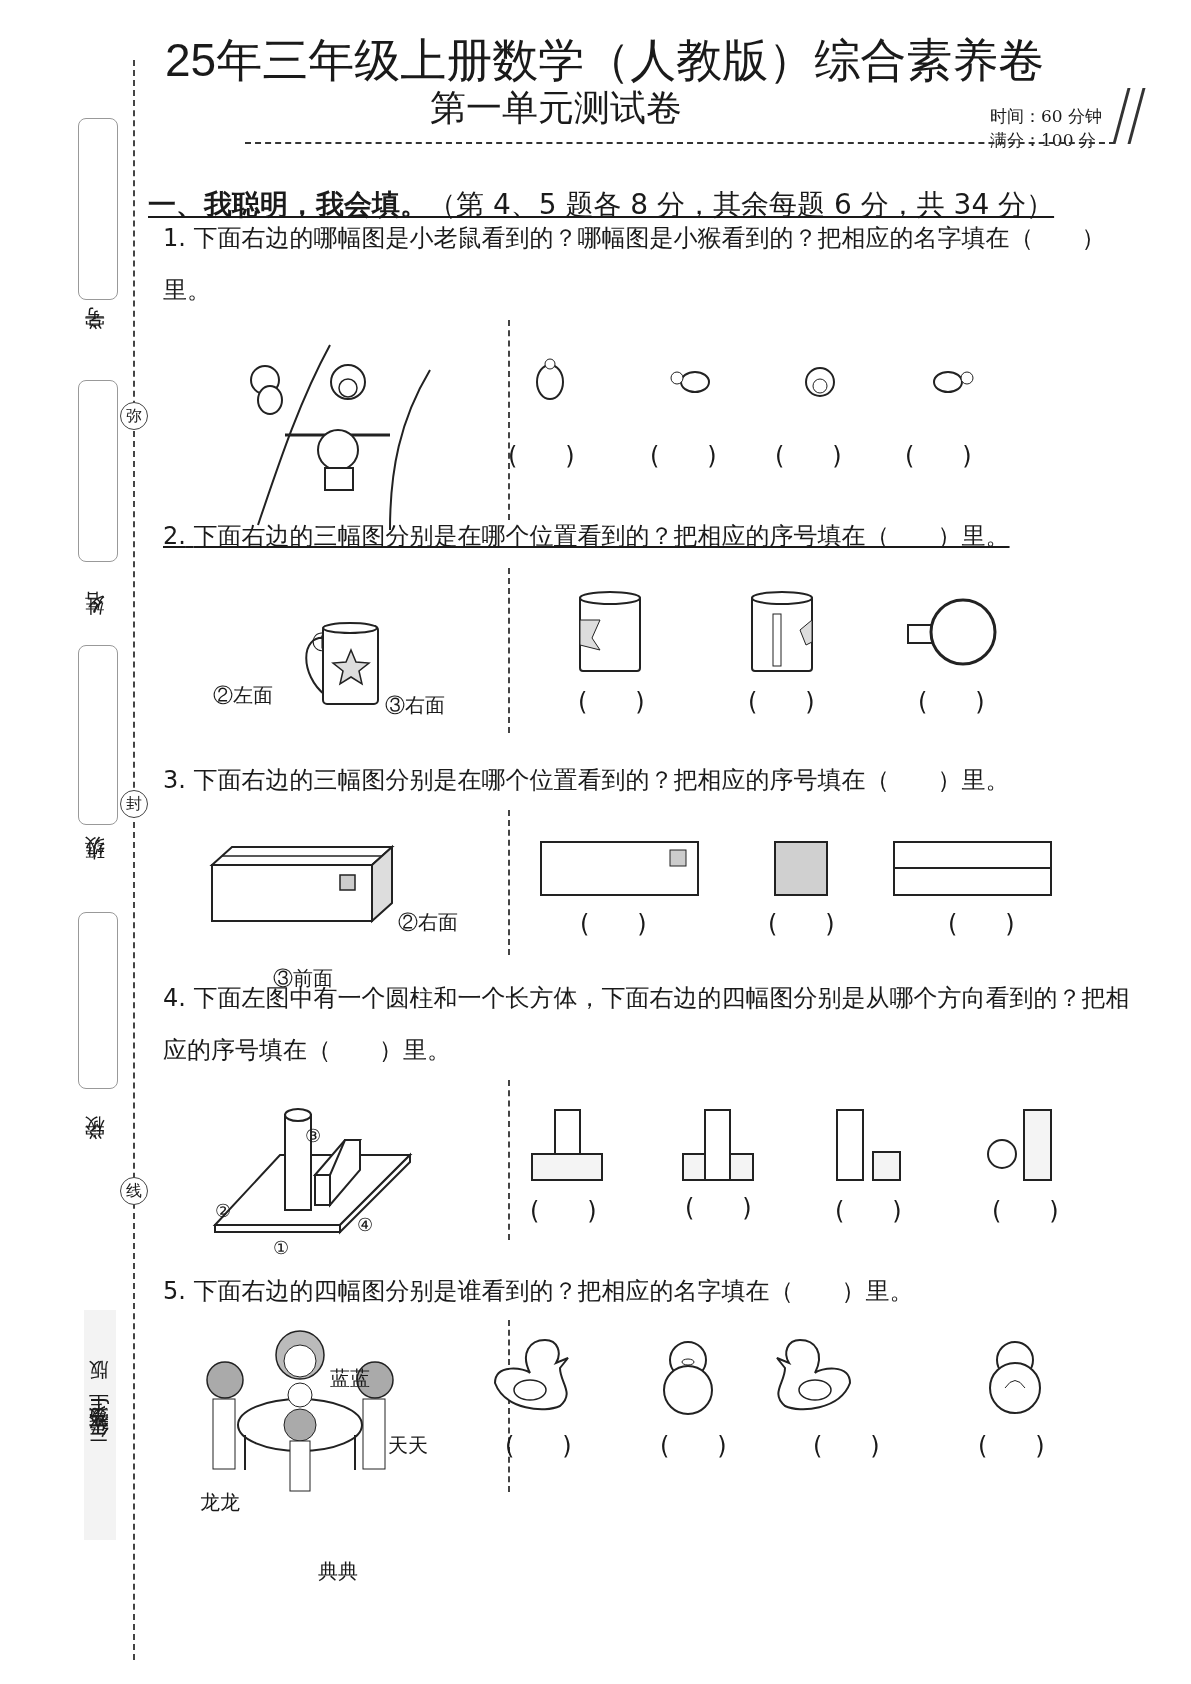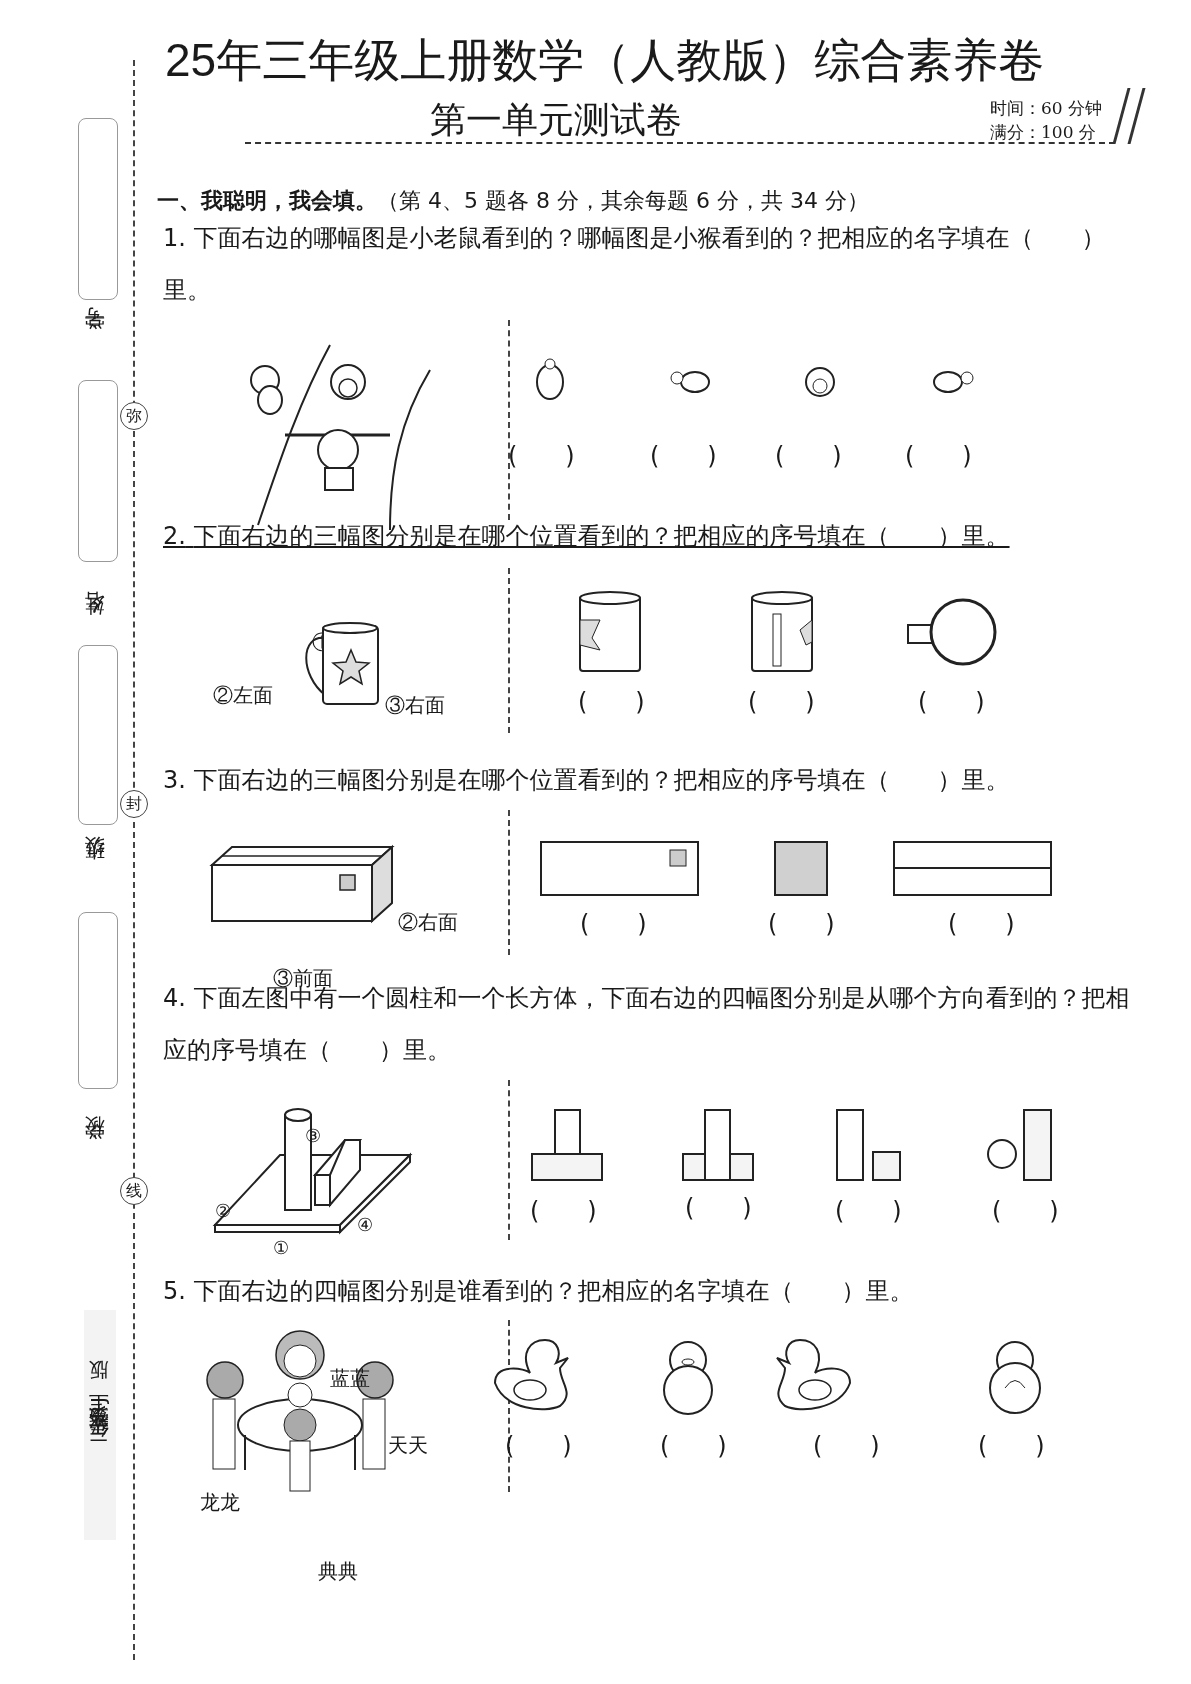--- a/index.html
+++ b/index.html
@@ -5,25 +5,25 @@
   html,body{margin:0;padding:0;background:#fff;}
   body{width:1191px;height:1684px;position:relative;overflow:hidden;font-family:"DejaVu Sans","Liberation Sans",sans-serif;color:#1a1a1a;}
   
   .bind-line{position:absolute;left:133px;top:60px;height:1600px;border-left:2px dashed #444;}
   .field-box{position:absolute;left:78px;width:38px;border:1.5px solid #999;border-radius:8px;}
   .field-label{position:absolute;left:80px;width:34px;font-size:20px;writing-mode:vertical-rl;transform:rotate(180deg);text-align:center;letter-spacing:4px;}
   .seal{position:absolute;left:120px;width:26px;height:26px;border:1.5px solid #444;border-radius:50%;background:#fff;font-size:16px;line-height:26px;text-align:center;}
   .edition{position:absolute;left:84px;top:1310px;width:32px;height:230px;background:#f3f3f3;font-size:20px;writing-mode:vertical-rl;transform:rotate(180deg);text-align:center;letter-spacing:2px;}
   
   .title{position:absolute;left:165px;top:30px;width:940px;font-family:"Liberation Sans",sans-serif;font-size:46px;white-space:nowrap;letter-spacing:0px;}
-  .subtitle{position:absolute;left:430px;top:96px;font-size:36px;white-space:nowrap;}
-  .meta{position:absolute;left:990px;top:96px;font-family:"DejaVu Serif",serif;font-size:17px;line-height:24px;}
+  .subtitle{position:absolute;left:430px;top:84px;font-size:36px;white-space:nowrap;}
+  .meta{position:absolute;left:990px;top:104px;font-family:"DejaVu Serif",serif;font-size:17px;line-height:24px;}
   .slash{position:absolute;left:1120px;top:88px;width:12px;height:56px;border-left:3px solid #333;border-right:3px solid #333;transform:skewX(-15deg);}
   .head-dash{position:absolute;left:245px;top:142px;width:870px;border-top:2px dashed #333;}
-  .section{position:absolute;left:157px;top:186px;font-size:22px;white-space:nowrap;}
+  .section{position:absolute;left:148px;top:186px;font-size:28px;white-space:nowrap;text-decoration:underline;}
   .section b{font-weight:bold;}
   .q{position:absolute;left:163px;font-size:24px;white-space:nowrap;}
   .q2line{line-height:52px;white-space:normal;width:980px;}
   .divider{position:absolute;left:508px;border-left:2px dashed #444;}
   .paren{position:absolute;font-size:24px;white-space:pre;}
   .lbl{position:absolute;font-family:Liberation Sans, sans-serif;font-size:20px;white-space:nowrap;margin-top:37px;}
   svg{position:absolute;overflow:visible;}
 </style>
 </head>
 <body>

